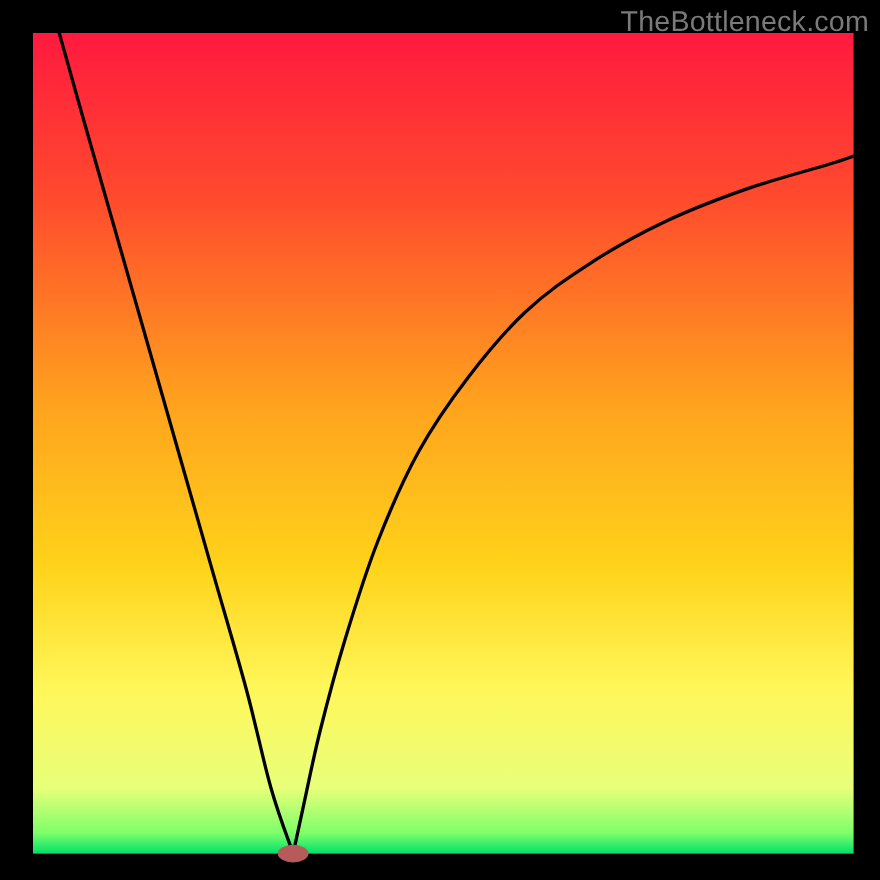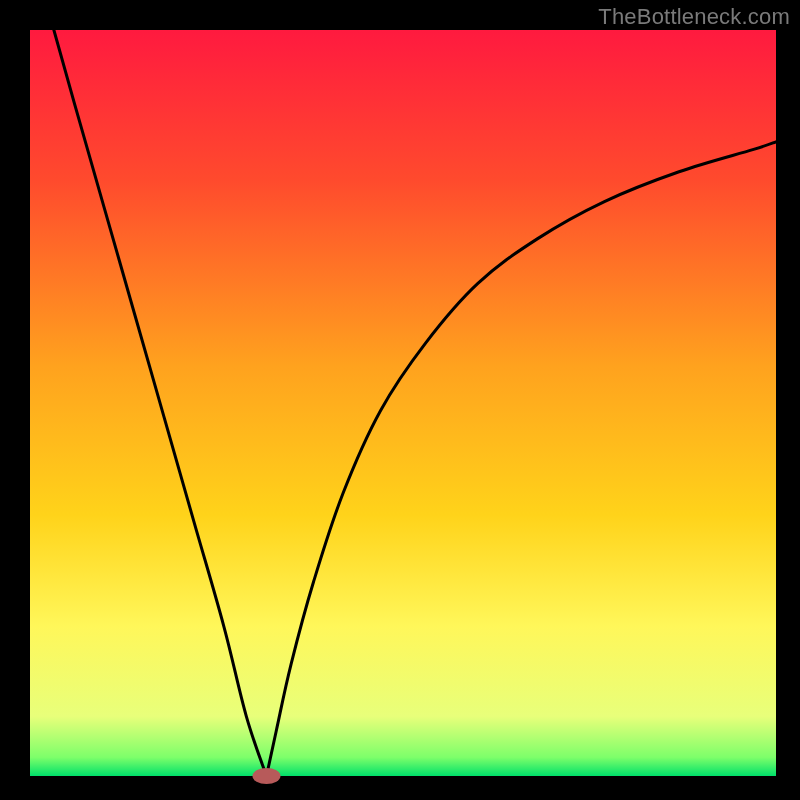--- a/index.html
+++ b/index.html
@@ -17,21 +17,21 @@
     top: 0;
     width: 800px;
     height: 800px;
     background: #000;
   }
   .watermark {
     position: absolute;
     top: 4px;
     right: 10px;
     color: #7a7a7a;
-    font-size: 22px;
+    font-size: 26px;
     font-weight: 500;
     letter-spacing: 0.2px;
     user-select: none;
   }
   svg {
     position: absolute;
     left: 0;
     top: 0;
   }
 </style>

